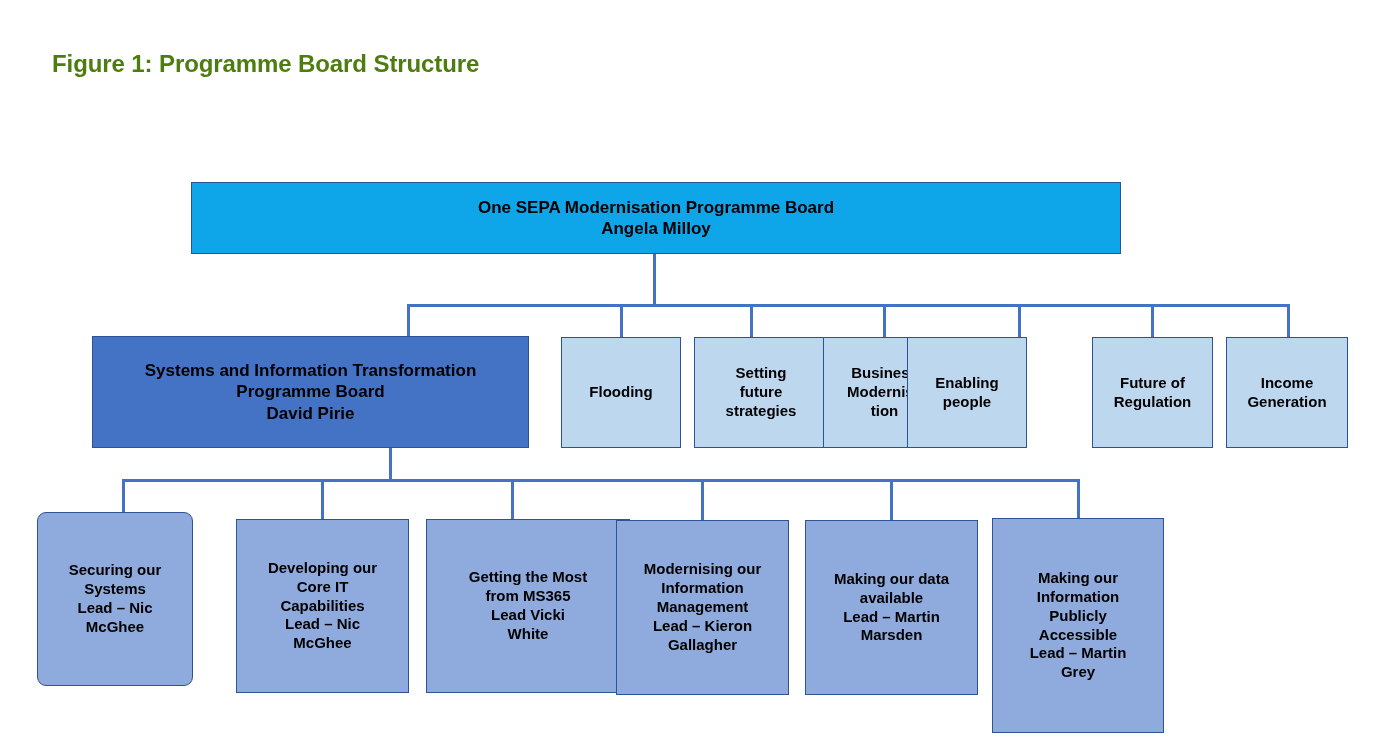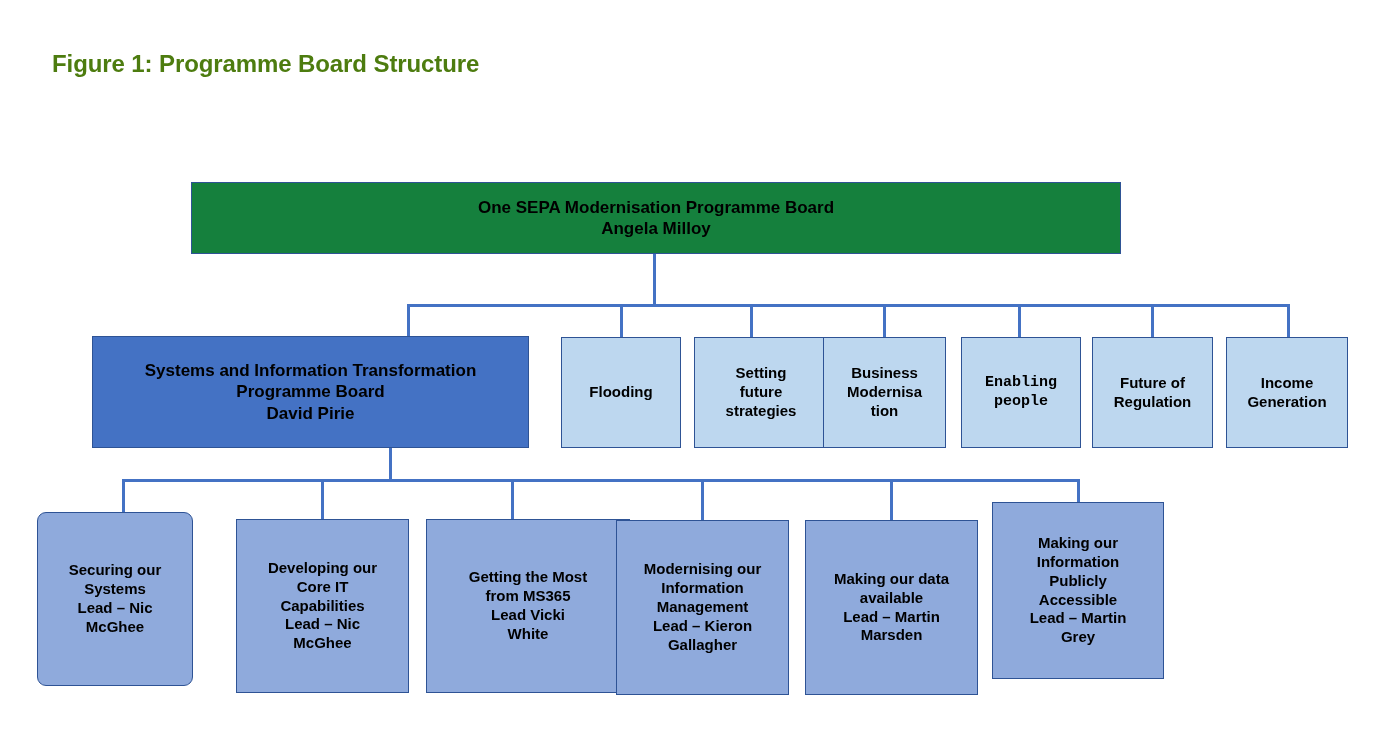--- a/index.html
+++ b/index.html
@@ -53,21 +53,21 @@
     display: block;
     width: 100%;
   }
 
   
   .node--root {
     left: 191px;
     top: 182px;
     width: 930px;
     height: 72px;
-    background: #15803d;
+    background: #0ea5e9;
     font-size: 17px;
   }
 
   
   .node--subboard {
     left: 92px;
     top: 336px;
     width: 437px;
     height: 112px;
     background: #4472c4;
@@ -77,35 +77,35 @@
   
   .node--light {
     top: 337px;
     height: 111px;
     background: #bdd7ef;
     font-size: 15px;
   }
   .lb1 { left: 561px;  width: 120px; }
   .lb2 { left: 694px;  width: 134px; }
   .lb3 { left: 823px;  width: 123px; }
-  .lb4 { left: 961px;  width: 120px; font-family: Liberation Mono, monospace; }
+  .lb4 { left: 907px;  width: 120px; }
   .lb5 { left: 1092px; width: 121px; }
   .lb6 { left: 1226px; width: 122px; }
 
   
   .node--project {
     background: #8faadc;
     font-size: 15px;
   }
   .pb1 { left: 37px;   top: 512px; width: 156px; height: 174px; border-radius: 9px; }
   .pb2 { left: 236px;  top: 519px; width: 173px; height: 174px; }
   .pb3 { left: 426px;  top: 519px; width: 204px; height: 174px; }
   .pb4 { left: 616px;  top: 520px; width: 173px; height: 175px; }
   .pb5 { left: 805px;  top: 520px; width: 173px; height: 175px; }
-  .pb6 { left: 992px;  top: 502px; width: 172px; height: 177px; }
+  .pb6 { left: 992px;  top: 518px; width: 172px; height: 215px; }
 
   
   .conn {
     position: absolute;
     background: #4472c4;
     z-index: 1;
   }
   .conn-v { width: 3px; }
   .conn-h { height: 3px; }
 

